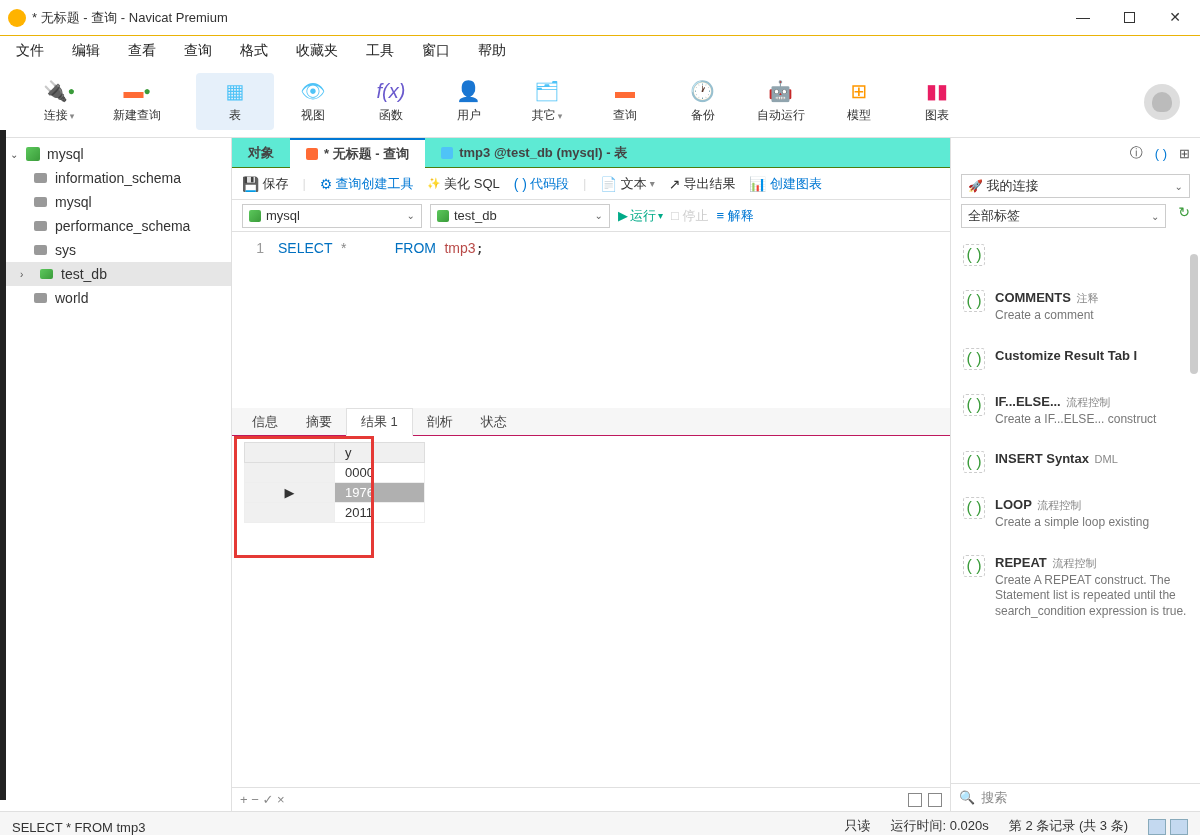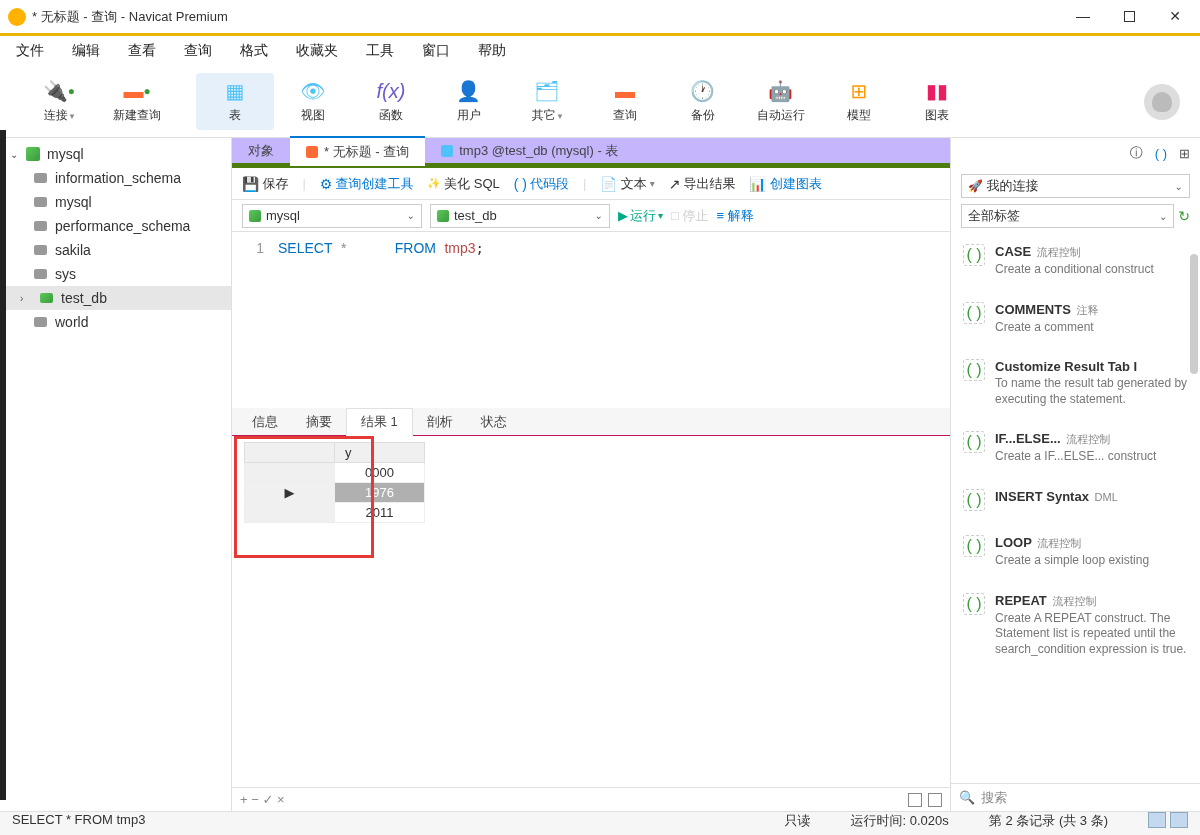--- a/index.html
+++ b/index.html
@@ -1,19 +1,19 @@
 <!DOCTYPE html>
 <html><head>
 <meta charset="utf-8">
 <style>
 * { box-sizing: border-box; margin: 0; padding: 0; font-family: "Microsoft YaHei", sans-serif; }
 body { background: #fff; width: 1200px; height: 835px; overflow: hidden; position: relative; font-size: 13px; color: #333; }
 .dark-strip { position:absolute; left:0; top:130px; width:6px; height:670px; background:#222; }
 
-.titlebar { height: 36px; display:flex; align-items:center; padding:0 8px; background:#fff; border-bottom:3px solid #eab308; }
+.titlebar { height: 36px; display:flex; align-items:center; padding:0 8px; background:#fff; border-bottom:1px solid #eab308; }
 .titlebar .app-icon { width:18px; height:18px; background:#ffb300; border-radius:50%; margin-right:6px; }
 .titlebar .title { flex:1; font-size:13px; color:#333; }
 .win-controls { display:flex; gap: 28px; margin-right: 8px; }
 .win-btn { width:18px; text-align:center; font-size:14px; color:#333; cursor:pointer;}
 .win-sq { width:11px; height:11px; border:1.3px solid #333; display:inline-block; margin-top:3px;}
 
 .menubar { height:30px; display:flex; align-items:center; padding:0 16px; gap:28px; background:#fff; font-size:14px; color:#222;}
 .menuitem { cursor:pointer; }
 
 .toolbar { height:72px; display:flex; align-items:center; background:#fff; border-bottom:1px solid #e0e0e0; padding:0 20px; gap:0; }
@@ -29,21 +29,21 @@
 
 .sidebar { width: 232px; background:#fff; border-right:1px solid #e0e0e0; padding-top:4px; font-size:14px; }
 .tree-row { display:flex; align-items:center; height:24px; padding-left:10px; gap:4px; cursor:pointer;}
 .tree-row.selected { background:#e6e6e6; }
 .tree-exp { width:12px; font-size:10px; color:#555;}
 .db-icon { width:14px; height:14px; background:linear-gradient(135deg,#5cc85c,#3a9b3a); border-radius:2px; margin-right:3px;}
 .schema-icon { width:13px; height:10px; background:#999; border-radius:2px; margin-right:4px; margin-left:24px;}
 .schema-icon.green { background:linear-gradient(135deg,#5cc85c,#3a9b3a);}
 
 .main { flex:1; display:flex; flex-direction:column; background:#f6f6f6; position:relative;}
-.tabs-row { height:30px; display:flex; align-items:center; background:#c4b5fd; border-bottom:5px solid #4d7c0f;}
+.tabs-row { height:30px; display:flex; align-items:center; background:#5eead4; border-bottom:1px solid #4d7c0f;font-weight:bold;}
 .tab { height:30px; padding:0 16px; display:flex; align-items:center; gap:6px; font-size:13px; color:#444; cursor:pointer;}
 .tab.active { background:#fff; border-top:2px solid #0078d4; }
 .tab-icon-q { width:12px; height:12px; background:#ff6b35; border-radius:2px;}
 .tab-icon-t { width:12px; height:12px; background:#4fc3f7; border-radius:2px;}
 
 .query-toolbar { height:32px; display:flex; align-items:center; gap:14px; padding:0 10px; background:#fff; border-bottom:1px solid #e0e0e0; font-size:13px; color:#333;}
 .qt-btn { display:flex; align-items:center; gap:3px; cursor:pointer;}
 .qt-icon { font-size:14px;}
 
 .conn-row { height:32px; display:flex; align-items:center; gap:8px; padding:0 10px; background:#fff; border-bottom:1px solid #e0e0e0;}
@@ -60,21 +60,21 @@
 .kw-tbl { color:#b94a48;}
 
 .result-tabs { height:28px; display:flex; align-items:flex-end; background:#f6f6f6; padding-left:6px; gap:0; border-bottom:1px solid #be185d;}
 .rtab { padding:4px 14px; font-size:13px; color:#444; cursor:pointer;}
 .rtab.active { background:#fff; border:1px solid #e0e0e0; border-bottom:1px solid #fff; position:relative; top:1px;}
 
 .result-area { flex:1; background:#fff; position:relative; padding:6px;}
 .highlight-box { position:absolute; left:2px; top:0px; width:140px; height:122px; border:3px solid #e53935; pointer-events:none;}
 .result-table { border-collapse:collapse; font-size:13px; margin-left:6px;}
 .result-table th { background:#f0f0f0; border:1px solid #ddd; padding:2px 10px; text-align:left; font-weight:normal; width:90px;}
-.result-table td { border:1px solid #eee; padding:2px 10px; text-align:center; width:90px;}
+.result-table td { border:1px solid #eee; padding:2px 10px; text-align:left; width:90px;}
 .row-marker { width:14px; background:#f0f0f0; border:1px solid #ddd;}
 .row-sel td { background:#b0b0b0; color:#fff;}
 .row-sel .row-marker { background:#f0f0f0; color:#333;}
 
 .result-footer { height:24px; border-top:1px solid #e0e0e0; display:flex; align-items:center; padding:0 8px; gap:10px; font-size:13px; color:#888; background:#fff;}
 .rf-right { margin-left:auto; display:flex; gap:6px;}
 .grid-icon { width:14px; height:14px; border:1px solid #888; display:inline-block;}
 
 .right-panel { width:250px; border-left:1px solid #e0e0e0; display:flex; flex-direction:column; background:#fff;}
 .rp-icons { height:30px; display:flex; align-items:center; justify-content:flex-end; gap:12px; padding:0 10px; color:#555;}
@@ -87,21 +87,21 @@
 .snip-item { display:flex; gap:10px; padding:10px 12px 14px;}
 .snip-icon { width:22px; height:22px; flex-shrink:0; display:flex; align-items:center; justify-content:center; color:#3a9b3a; font-size:16px; border:1px dashed #ccc; border-radius:3px;}
 .snip-body { flex:1;}
 .snip-title { font-weight:bold; font-size:13px;}
 .snip-tag { color:#888; font-size:11px; font-weight:normal; margin-left:2px;}
 .snip-desc { color:#777; font-size:12px; line-height:1.3; margin-top:2px;}
 .snip-scroll { position:absolute; right:2px; top:20px; width:8px; height:120px; background:#ccc; border-radius:4px;}
 
 .search-row { height:28px; border-top:1px solid #e0e0e0; display:flex; align-items:center; padding:0 8px; gap:6px; color:#888;}
 
-.statusbar { height:24px; border-top:1px solid #e0e0e0; display:flex; align-items:flex-start; padding:0 12px; font-size:13px; background:#f6f6f6; gap:40px;}
+.statusbar { height:24px; border-top:1px solid #e0e0e0; display:flex; align-items:flex-end; padding:0 12px; font-size:13px; background:#f6f6f6; gap:20px;}
 .statusbar .sp { flex:1;}
 .sb-icons { display:flex; gap:4px; }
 .sb-icon { width:18px; height:16px; background:#c4d9f0; border:1px solid #8ab; }
 
 .blue { color:#0078d4;}
 .orange-star { color:#ff9800; font-size:11px;}
 </style>
 </head>
 <body>
 
@@ -196,24 +196,20 @@
         <span class="schema-icon"></span>
         <span>information_schema</span>
       </div>
     <div class="tree-row">
         <span class="schema-icon"></span>
         <span>mysql</span>
       </div>
     <div class="tree-row">
         <span class="schema-icon"></span>
         <span>performance_schema</span>
-      </div>
-    <div class="tree-row">
-        <span class="schema-icon"></span>
-        <span>sakila</span>
       </div>
     <div class="tree-row">
         <span class="schema-icon"></span>
         <span>sys</span>
       </div>
     <div class="tree-row selected">
         <span class="tree-exp" style="margin-left:10px;">›</span>
         <span class="schema-icon green" style="margin-left:4px;"></span>
         <span>test_db</span>
       </div>
@@ -341,50 +337,45 @@
     <div class="rp-icons">
       <span>ⓘ</span>
       <span class="blue">( )</span>
       <span>⊞</span>
     </div>
     <div class="rp-selects">
       <div class="rp-sel">
           <span><span class="rocket">🚀</span> <span>我的连接</span></span>
           <span class="sel-arrow">⌄</span>
         </div>
-      <div style="display:flex;align-items:center;gap:0;">
+      <div style="display:flex;align-items:flex-start;gap:8px;">
         <div class="rp-sel" style="flex:1;">
             <span>全部标签</span>
             <span class="sel-arrow">⌄</span>
           </div>
         <span class="refresh-ic">↻</span>
       </div>
     </div>
     <div class="snippets">
       <div class="snip-scroll"></div>
       <div id="snips">
           <div class="snip-item">
             <div class="snip-icon">( )</div>
-            <div class="snip-body">
-              <div class="snip-title">CASE <span class="snip-tag">流程控制</span></div>
-              <div class="snip-desc">Create a conditional construct</div>
-            </div>
           </div>
           <div class="snip-item">
             <div class="snip-icon">( )</div>
             <div class="snip-body">
               <div class="snip-title">COMMENTS <span class="snip-tag">注释</span></div>
               <div class="snip-desc">Create a comment</div>
             </div>
           </div>
           <div class="snip-item">
             <div class="snip-icon">( )</div>
             <div class="snip-body">
               <div class="snip-title">Customize Result Tab I <span class="snip-tag"></span></div>
-              <div class="snip-desc">To name the result tab generated by executing the statement.</div>
             </div>
           </div>
           <div class="snip-item">
             <div class="snip-icon">( )</div>
             <div class="snip-body">
               <div class="snip-title">IF...ELSE... <span class="snip-tag">流程控制</span></div>
               <div class="snip-desc">Create a IF...ELSE... construct</div>
             </div>
           </div>
           <div class="snip-item">

